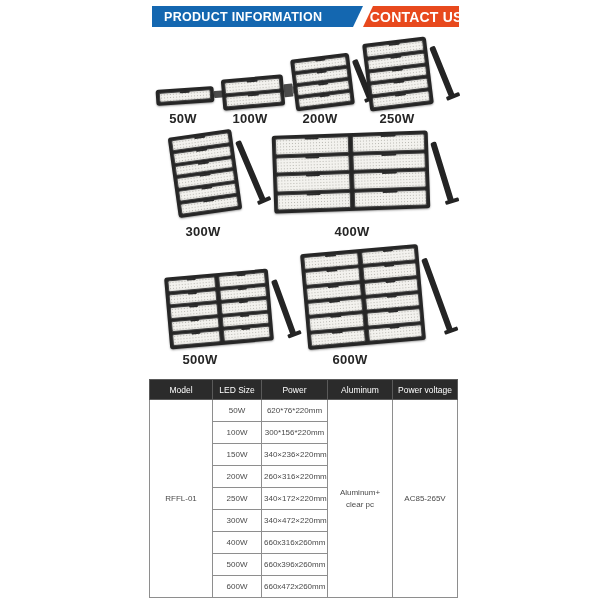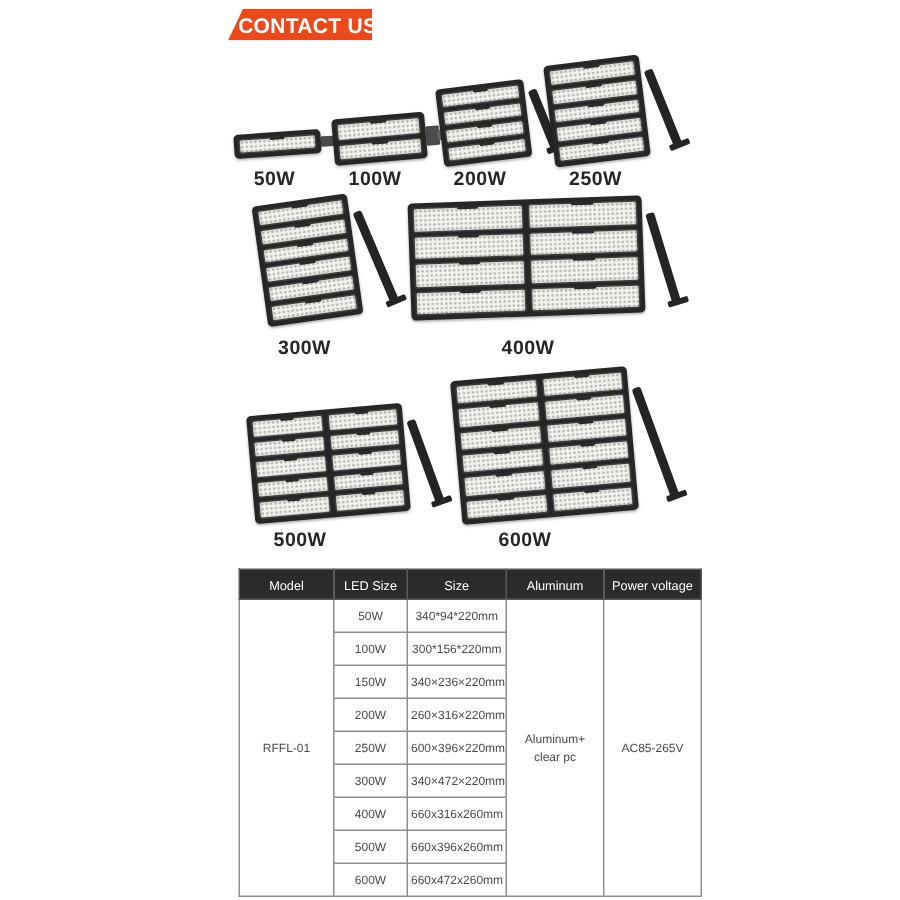--- a/index.html
+++ b/index.html
@@ -67,41 +67,44 @@
     content:"";position:absolute;right:-4px;top:25%;left:auto;bottom:auto;
     width:5px;height:50%;background:#6a6a6a;border-radius:1px;
   }
   .plabel{
     position:absolute;transform:translateX(-50%);
     font-weight:bold;font-size:13px;color:#262626;letter-spacing:.3px;white-space:nowrap;
   }
 
   
   table.spec{
-    position:absolute;left:159px;top:379px;width:308px;
+    position:absolute;left:149px;top:379px;width:308px;
     border-collapse:collapse;table-layout:fixed;
     border:1px solid #5a5a5a;
     font-size:8px;color:#4a4a4a;
   }
   table.spec th{
     background:var(--table_header_bg,#2b2b2b);color:#fff;font-weight:400;
     font-size:8.5px;height:19px;border:1px solid #5a5a5a;padding:0;text-align:center;
   }
   table.spec td{
     border:1px solid #8e8e8e;height:21px;padding:0 2px;text-align:center;
     background:#fff;
   }
   td.cell-material{white-space:pre-line;line-height:1.5;}
 </style>
 </head>
 <body>
 
 <div class="page">
 
   <div class="banner">
+    <div class="banner-blue">
+      <span>PRODUCT INFORMATION</span>
+    </div>
     <div class="banner-orange">
       <span>CONTACT US&gt;&gt;</span>
     </div>
   </div>
 
   <div class="gallery" id="gallery">
       <div class="light small" style="left: 156px; top: 88px; width: 58px; height: 16px; transform: rotate(-4deg);">
         <div class="stand"></div>
         <div class="frame">
           <div class="mcol">
@@ -322,49 +325,49 @@
       <col style="width:63px">
         <col style="width:49px">
         <col style="width:66px">
       <col style="width:65px">
         <col style="width:65px">
     </colgroup>
     <thead>
       <tr id="spec-head-row">
           <th>Model</th>
           <th>LED Size</th>
-          <th>Size</th>
+          <th>Power</th>
           <th>Aluminum</th>
           <th>Power voltage</th>
         </tr>
     </thead>
     <tbody id="spec-body">
         <tr>
           <td rowspan="9">RFFL-01</td>
           <td>50W</td>
-          <td>340*94*220mm</td>
+          <td>620*76*220mm</td>
           <td rowspan="9" class="cell-material">Aluminum+
 clear pc</td>
           <td rowspan="9">AC85-265V</td>
         </tr>
         <tr>
           <td>100W</td>
           <td>300*156*220mm</td>
         </tr>
         <tr>
           <td>150W</td>
           <td>340×236×220mm</td>
         </tr>
         <tr>
           <td>200W</td>
           <td>260×316×220mm</td>
         </tr>
         <tr>
           <td>250W</td>
-          <td>600×396×220mm</td>
+          <td>340×172×220mm</td>
         </tr>
         <tr>
           <td>300W</td>
           <td>340×472×220mm</td>
         </tr>
         <tr>
           <td>400W</td>
           <td>660x316x260mm</td>
         </tr>
         <tr>

